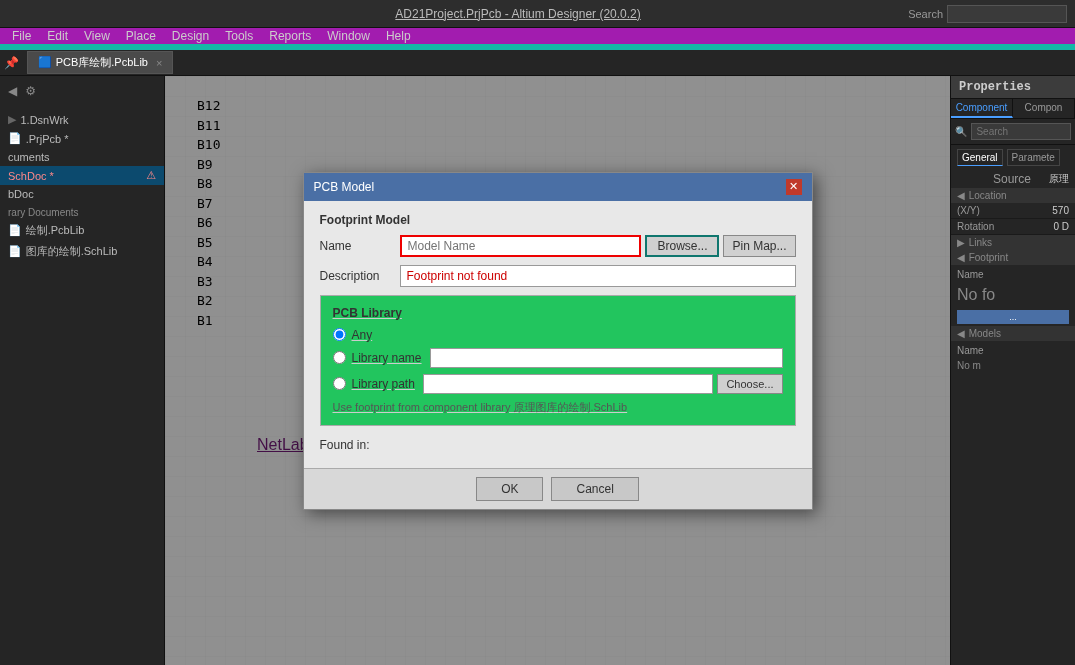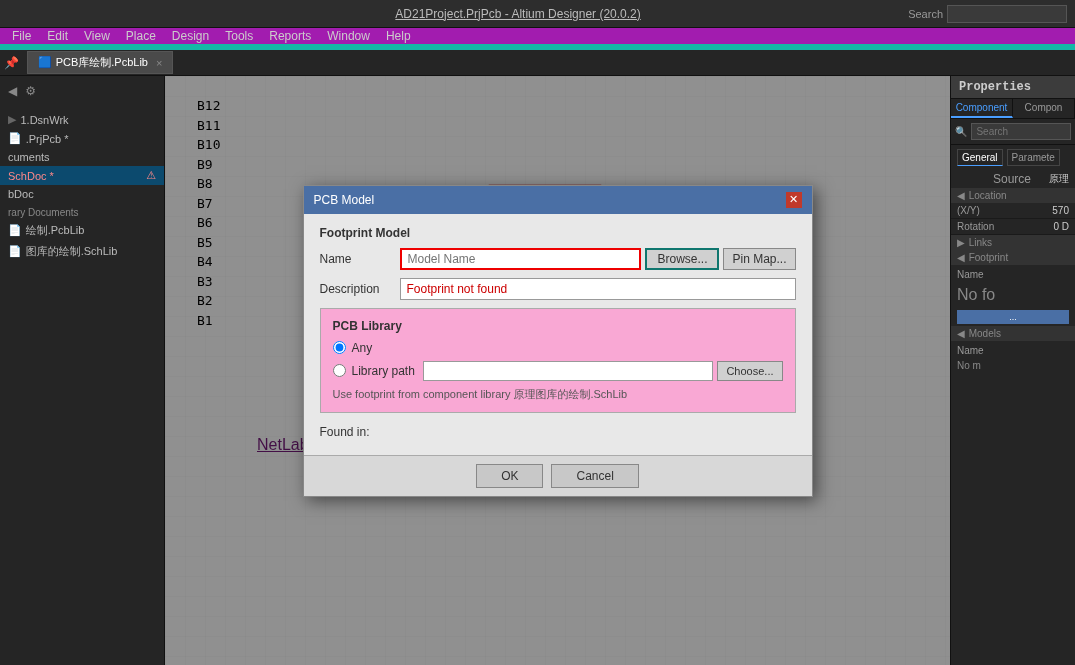--- a/index.html
+++ b/index.html
@@ -59,21 +59,21 @@
     .dialog-section-title { font-weight: bold; color: #333; font-size: 12px; margin-bottom: 8px; }
     .form-row { display: flex; align-items: center; margin-bottom: 8px; }
     .form-label { width: 80px; color: #333; font-size: 12px; }
     .form-input { flex: 1; border: 1px solid #999; background: #fff; padding: 2px 6px; font-size: 12px; color: #333; height: 22px; }
     .form-input.highlighted { border: 2px solid #e00; }
     .browse-btn { background: #d0d0d0; border: 1px solid #888; padding: 2px 10px; font-size: 12px; cursor: pointer; height: 22px; margin-left: 4px; color: #333; }
     .browse-btn.highlighted { border: 2px solid #0f766e; background: #d0d0d0; }
     .pinmap-btn { background: #d0d0d0; border: 1px solid #888; padding: 2px 8px; font-size: 12px; cursor: pointer; height: 22px; margin-left: 4px; color: #333; }
     .desc-box { background: #fff; border: 1px solid #999; padding: 2px 6px; font-size: 12px; color: #c00; flex: 1; height: 22px; display: flex; align-items: center; }
 
-    .pcblib-section { background: #f9a8d4; border: 1px solid #aaa; padding: 10px 12px; margin-bottom: 8px; }
+    .pcblib-section { background: #22c55e; border: 1px solid #aaa; padding: 10px 12px; margin-bottom: 8px; text-decoration: underline; }
     .pcblib-title { font-weight: bold; color: #333; margin-bottom: 8px; font-size: 12px; }
     .radio-row { display: flex; align-items: center; margin-bottom: 6px; }
     .radio-row input[type=radio] { margin-right: 6px; }
     .radio-label { color: #333; font-size: 12px; }
     .radio-row .lib-input { flex: 1; margin-left: 8px; border: 1px solid #999; background: #fff; padding: 2px 6px; font-size: 12px; height: 20px; }
     .choose-btn { background: #d0d0d0; border: 1px solid #888; padding: 2px 8px; font-size: 11px; cursor: pointer; height: 20px; margin-left: 4px; color: #333; }
     .hint-text { color: #555; font-size: 11px; margin-top: 4px; }
 
     .selected-fp-section { background: #d8d8d8; border: 1px solid #aaa; padding: 8px 12px; margin-bottom: 8px; }
     .selected-fp-title { font-weight: bold; color: #333; margin-bottom: 4px; font-size: 12px; }
@@ -242,20 +242,25 @@
             </div>
 
             <div class="pcblib-section">
               <div class="pcblib-title">PCB Library</div>
               <div class="radio-row">
                 <input type="radio" name="lib-choice" checked="" style="">
                 <span class="radio-label">Any</span>
               </div>
               <div class="radio-row">
                 <input type="radio" name="lib-choice" style="">
+                <span class="radio-label">Library name</span>
+                <input type="text" class="lib-input" style="">
+              </div>
+              <div class="radio-row">
+                <input type="radio" name="lib-choice" style="">
                 <span class="radio-label">Library path</span>
                 <input type="text" class="lib-input" style="">
                 <button class="choose-btn">Choose...</button>
               </div>
               <div class="hint-text">Use footprint from component library 原理图库的绘制.SchLib</div>
             </div>
 
 
             <div class="found-in-row">
               <span class="found-in-label">Found in:</span>

